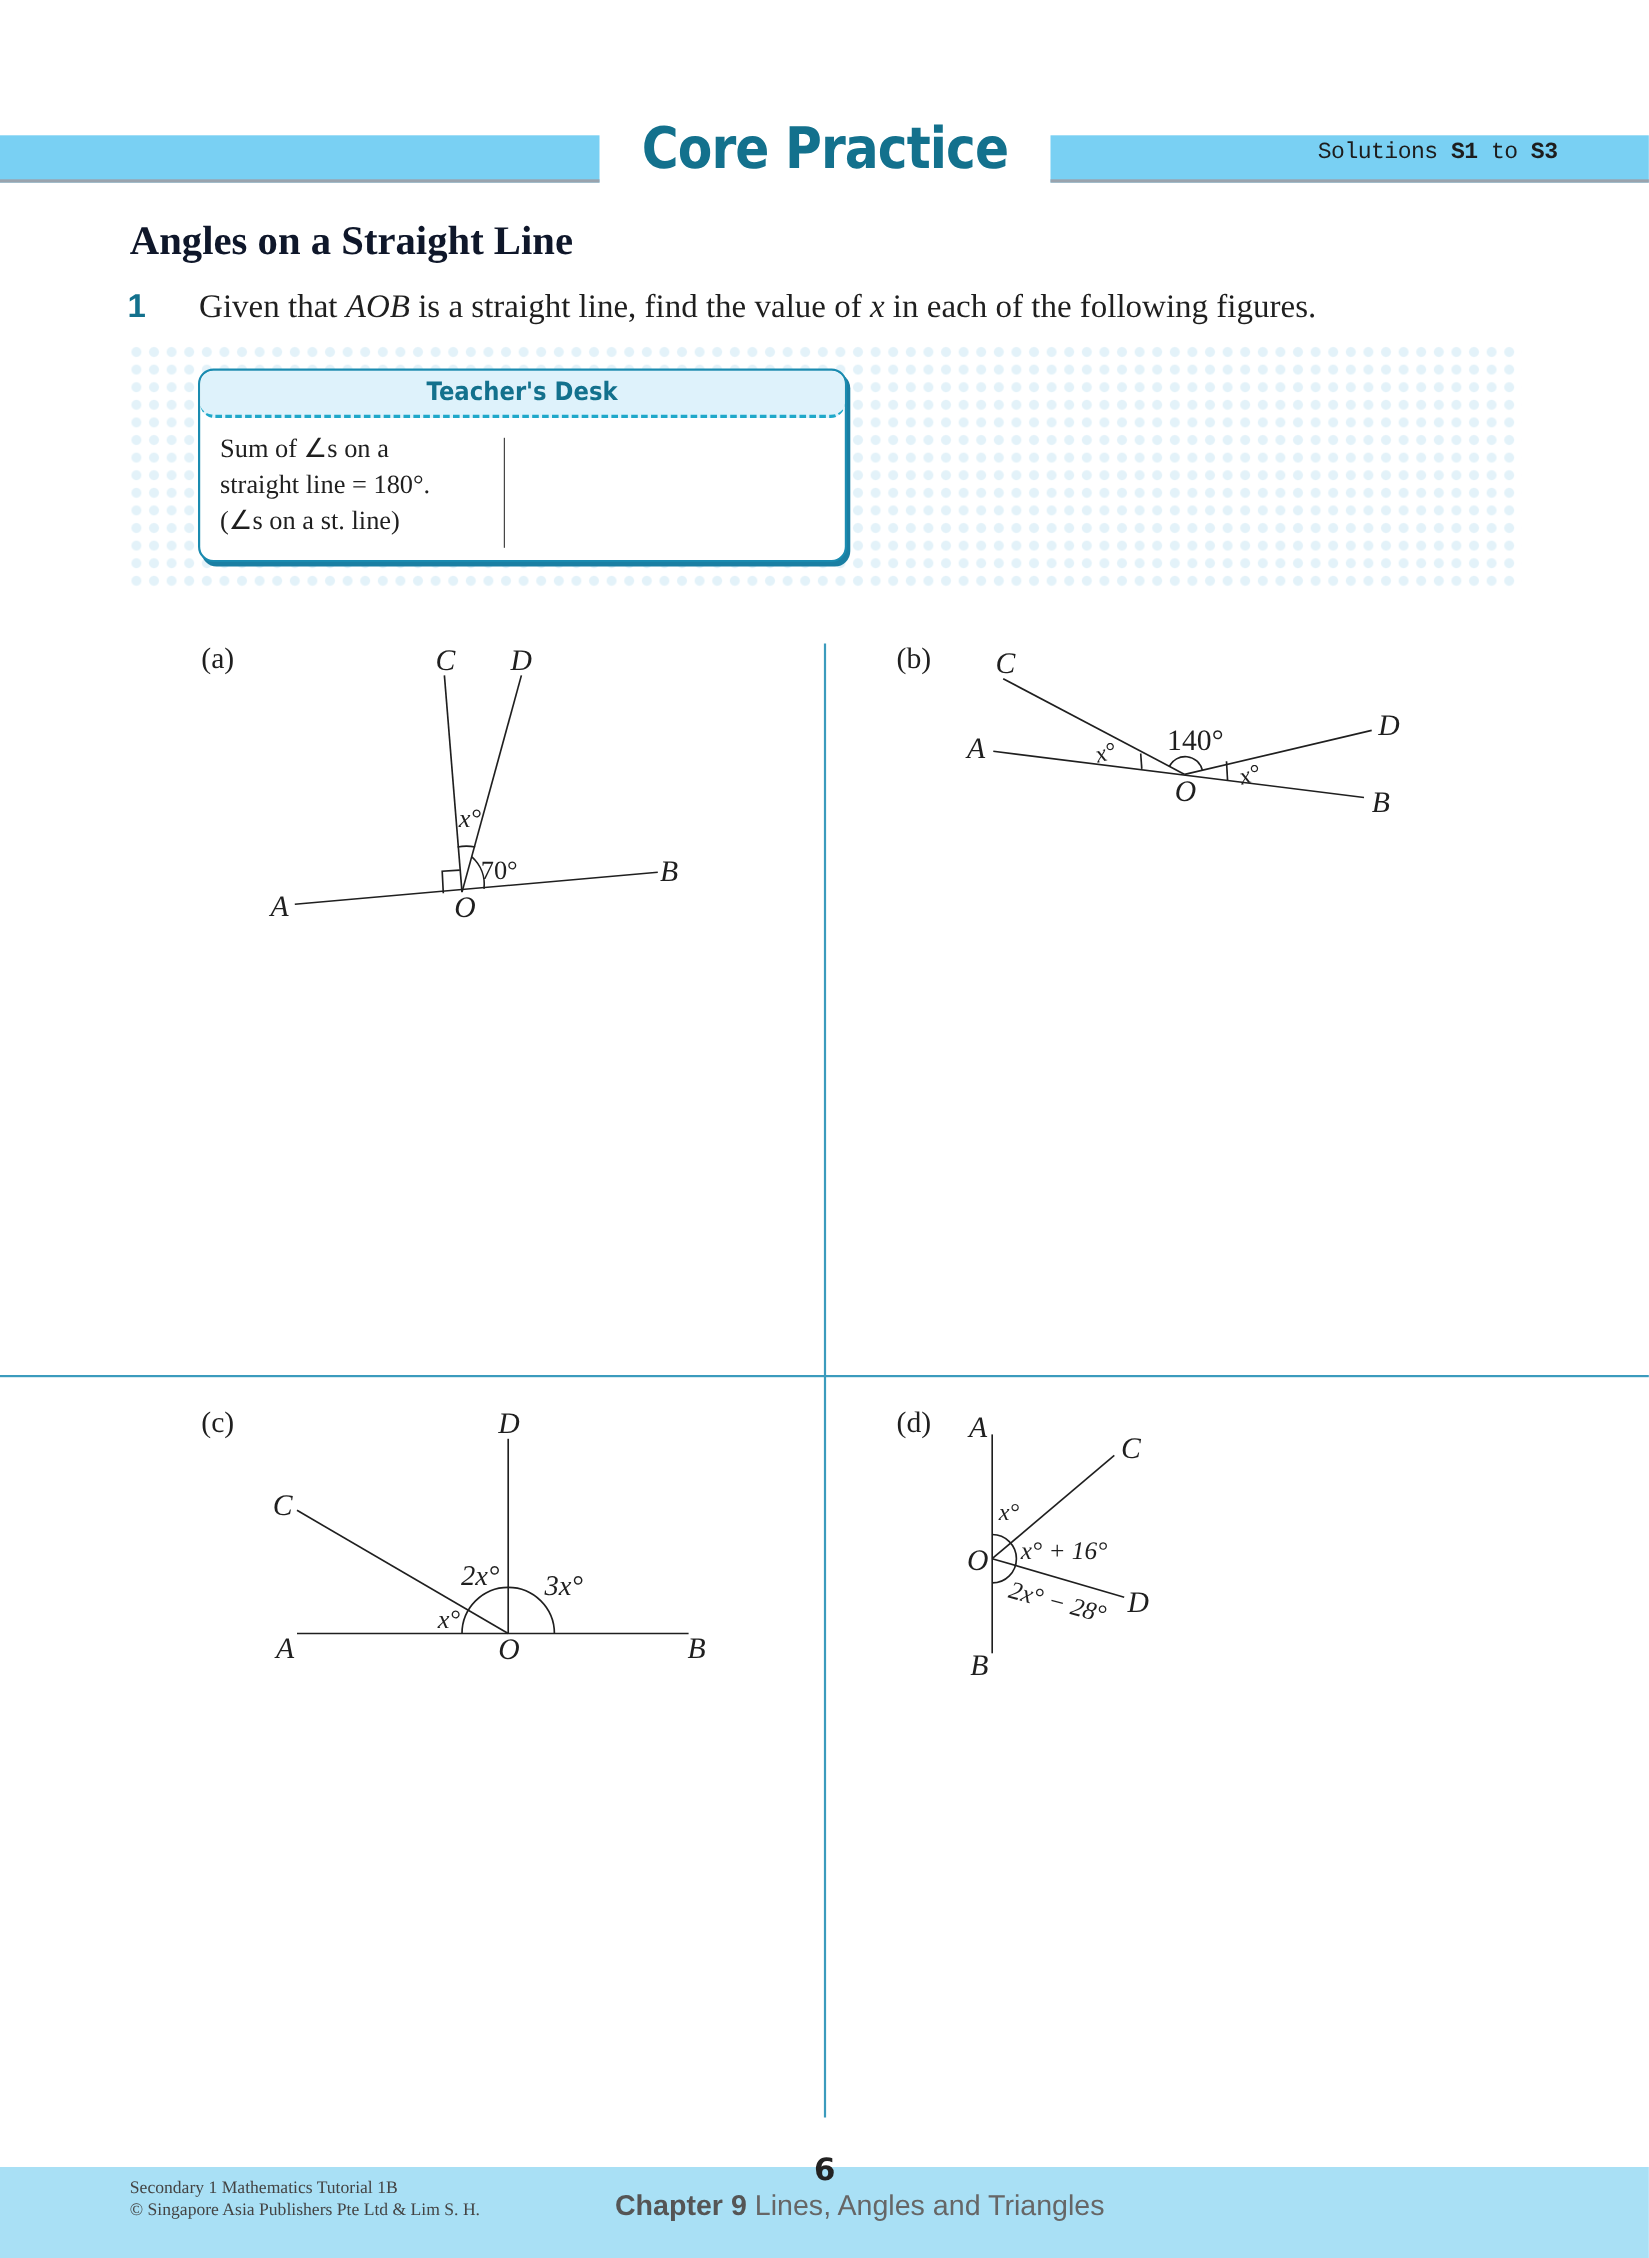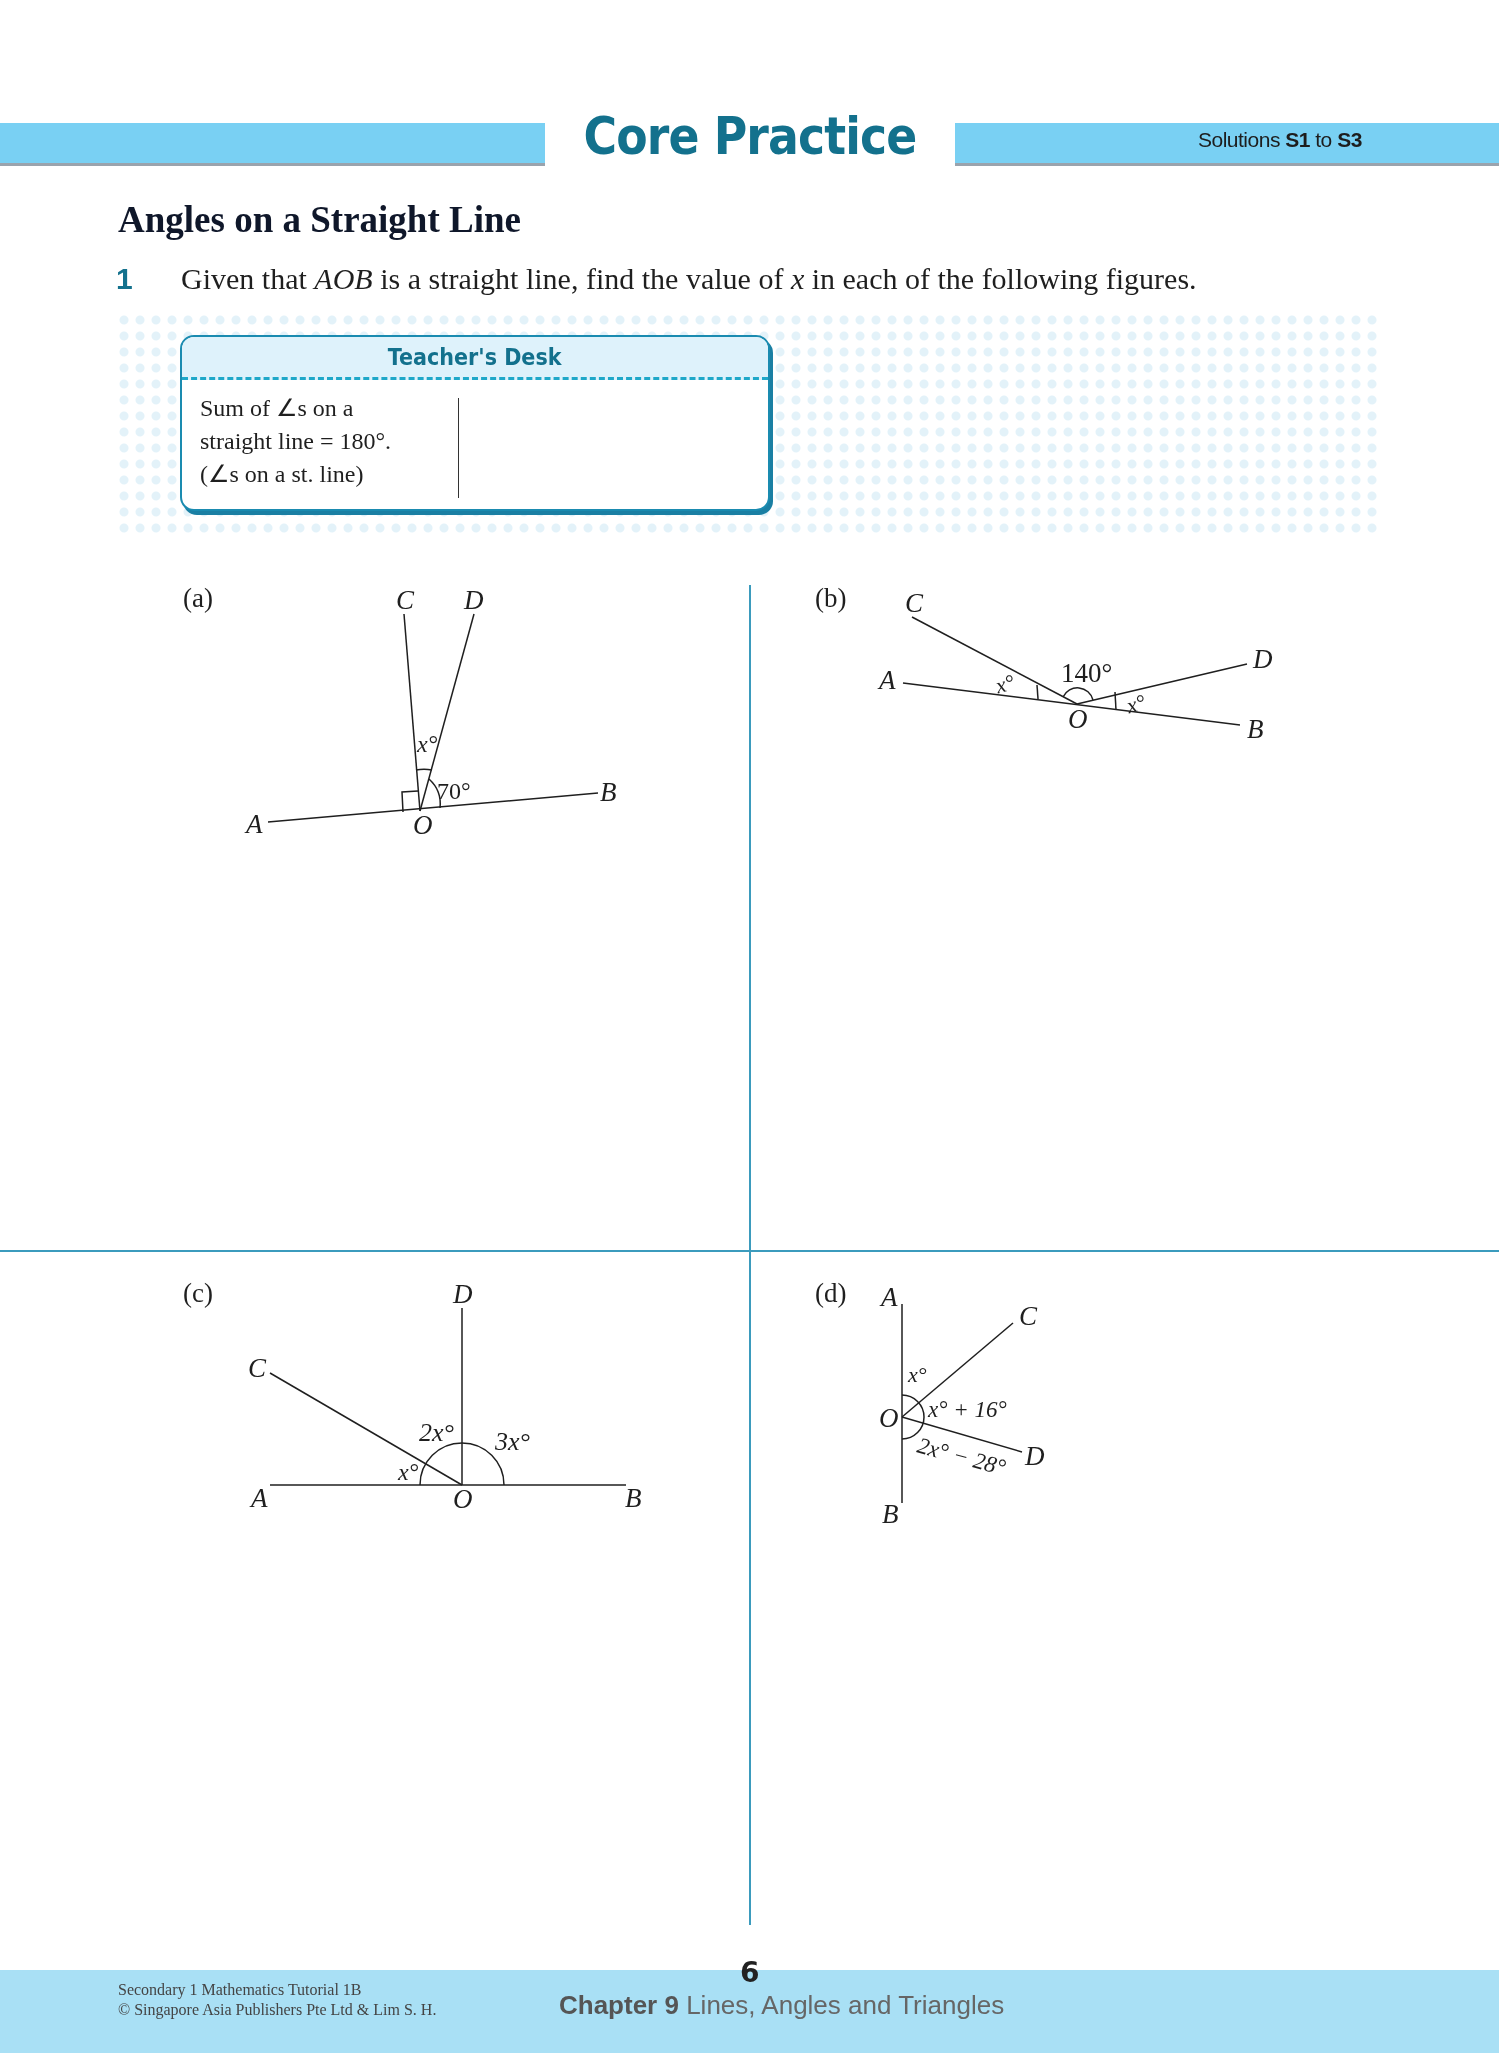--- a/index.html
+++ b/index.html
@@ -18,21 +18,21 @@
       background: #79d0f3; border-bottom: 3px solid #9aa3ad;
     }
     .banner-title {
       position: absolute; left: 545px; top: 106px; width: 410px; text-align: center;
       font-family: "DejaVu Sans", sans-serif; font-weight: bold;
       font-size: 52px; color: #13718d; letter-spacing: -1px;
       transform: scaleX(0.88);
     }
     .solutions {
       position: absolute; left: 1198px; top: 128px;
-      font-family: Liberation Sans, sans-serif; font-size: 21px; color: #1d1d1d;
+      font-family: Liberation Mono, monospace; font-size: 21px; color: #1d1d1d;
       letter-spacing: -0.5px;
     }
     .solutions b { font-weight: bold; }
     .section-title {
       position: absolute; left: 118px; top: 198px;
       font-family: "Liberation Serif", serif; font-weight: bold;
       font-size: 37px; color: #0f172a;
     }
     .q-num {
       position: absolute; left: 116px; top: 262px;
@@ -51,20 +51,21 @@
     }
     .desk {
       position: absolute; left: 180px; top: 335px; width: 586px; height: 172px;
       background: #ffffff; border: 2px solid #1a8bb0; border-radius: 14px;
       box-shadow: 3px 4px 0 #1a7fa3;
       overflow: hidden;
     }
     .desk-head {
       height: 40px; background: #def2fb; border-bottom: 3px dashed #1fa8c9;
       text-align: center;
+      border-radius: 13px;
     }
     .desk-title {
       font-family: "DejaVu Sans", sans-serif; font-weight: bold; font-size: 23px;
       color: #13718d; line-height: 40px; display: inline-block; transform: scaleX(0.9);
     }
     .desk-body { position: relative; height: 95px; }
     .desk-col-left {
       position: absolute; left: 18px; top: 12px; width: 240px;
       font-size: 24px; line-height: 33px; color: #1f1f1f;
     }

